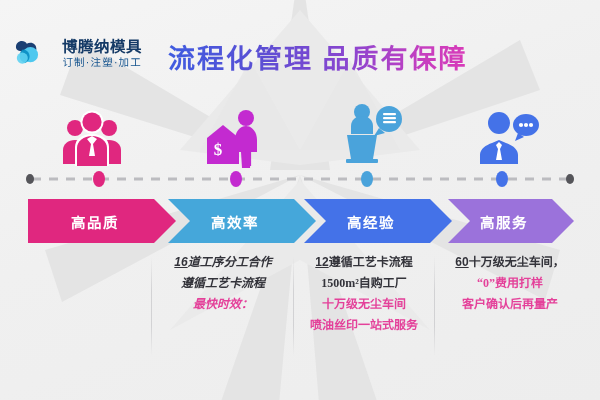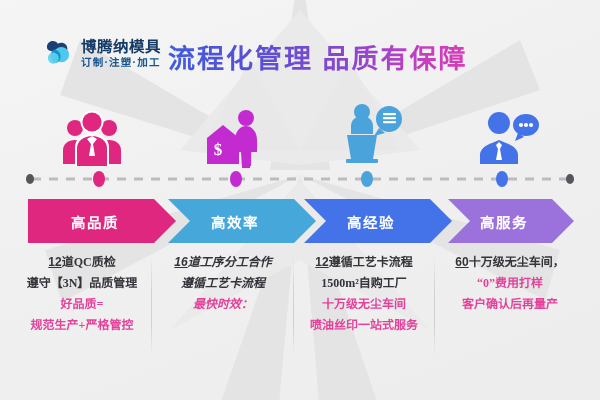--- a/index.html
+++ b/index.html
@@ -34,25 +34,25 @@
   
   .header {
     position: absolute;
     left: 0; top: 0;
     width: 600px;
     height: 92px;
   }
 
   .logo-block {
     position: absolute;
-    left: 41px;
+    left: 10px;
     top: 36px;
     display: flex;
     align-items: center;
-    gap: 6px;
+    gap: 18px;
   }
   .logo-mark {
     width: 34px;
     height: 34px;
     flex: 0 0 auto;
   }
   .logo-text {
     display: flex;
     flex-direction: column;
     justify-content: center;
@@ -61,24 +61,25 @@
   .logo-name {
     font-size: 15.5px;
     font-weight: bold;
     color: #143a66;
     letter-spacing: 0.5px;
     white-space: nowrap;
   }
   .logo-sub {
     margin-top: 3px;
     font-size: 10.5px;
-    font-weight: bold;
+    font-weight: normal;
     color: #17558f;
     letter-spacing: 1.2px;
     white-space: nowrap;
+    text-align: right;
   }
 
   .main-title {
     position: absolute;
     left: 168px;
     top: 37px;
     font-size: 27px;
     font-weight: bold;
     letter-spacing: 2px;
     white-space: nowrap;
@@ -338,26 +339,20 @@
       <span>高服务</span>
     </div>
   </div>
 
   <div class="columns">
 
     <div class="col-divider" style="left:151px;"></div>
     <div class="col-divider" style="left:293px;"></div>
     <div class="col-divider" style="left:434px;"></div>
 
-    <div class="column" style="left:12px;">
-      <div class="col-line"><span class="num">12</span><span>道QC质检</span></div>
-      <div class="col-line">遵守【3N】品质管理</div>
-      <div class="col-line accent">好品质=</div>
-      <div class="col-line accent">规范生产+严格管控</div>
-    </div>
 
     <div class="column" style="left:153px;font-style:italic;">
       <div class="col-line"><span class="num">16</span><span>道工序分工合作</span></div>
       <div class="col-line">遵循工艺卡流程</div>
       <div class="col-line accent">最快时效：</div>
     </div>
 
     <div class="column" style="left:294px;">
       <div class="col-line"><span class="num">12</span><span>遵循工艺卡流程</span></div>
       <div class="col-line">1500m²自购工厂</div>

